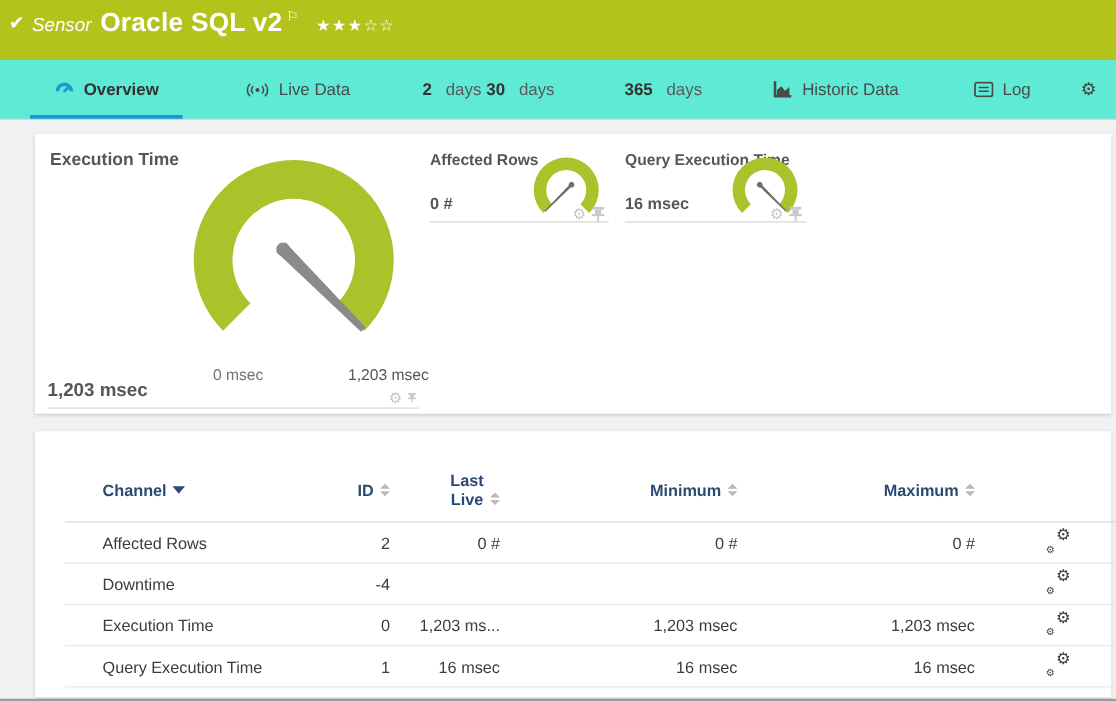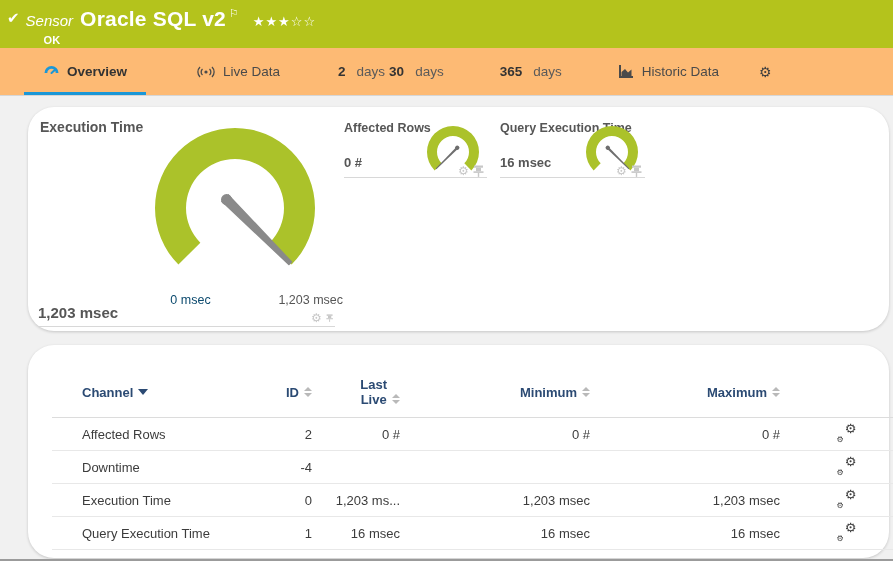--- a/index.html
+++ b/index.html
@@ -22,21 +22,21 @@
   .header-text .title-line { display:flex; align-items:baseline; }
   .kind-label { font-style:italic; font-size:15px; margin-right:7px; }
   .sensor-title { font-size:21px; font-weight:bold; letter-spacing:.2px; }
   .flag-icon { font-size:11px; margin:0 0 6px 3px; align-self:flex-start; }
   .stars { font-size:13px; margin-left:14px; letter-spacing:1px; }
   .status-ok { font-size:11px; font-weight:bold; margin:3px 0 0 18px; }
 
   
   .tabbar {
     height:48px; display:flex; align-items:stretch;
-    border-bottom:1px solid #d6d6d6; background:#fdba74;
+    border-bottom:1px solid #d6d6d6; background:#5eead4;
     font-size:13.5px; color:#4a4a4a;
   }
   .tab { display:flex; align-items:center; gap:7px; padding:0 2px; cursor:pointer;
          border-bottom:3px solid transparent; margin-top:3px; white-space:nowrap; }
   .tab.active { border-bottom-color:#1b97d7; color:#333; font-weight:bold; }
   .tab .num { font-weight:bold; color:#333; margin-right:4px; }
   .tab .days { color:#5a5a5a; font-weight:normal; }
   .tab-icon { display:inline-flex; }
   .t-overview { margin-left:24px; width:122px; justify-content:center; }
   .t-livedata { margin-left:48px; }
@@ -45,36 +45,35 @@
   .t-365days  { margin-left:52px; }
   .t-historic { margin-left:52px; }
   .t-log      { margin-left:56px; }
   .t-settings { margin-left:36px; }
   .gear-glyph { font-size:14px; color:#3f3f3f; }
 
   
   .panel {
     position:absolute; left:28px; width:861px; background:#fff;
     box-shadow:0 1px 3px rgba(0,0,0,.18);
-    border-radius:26px;
   }
   .panel.gauges { top:107px; height:224px; }
   .panel.channels { top:345px; height:213px; }
 
   .cell-title { font-size:13.5px; font-weight:bold; color:#565656; }
   .cell-value { font-weight:bold; color:#565656; }
   .divider { position:absolute; height:1px; background:#d8d8d8; }
   .gearpin { position:absolute; display:flex; gap:4px; align-items:center; color:#c7c7c7; }
   .gearpin .mini-gear { font-size:12px; }
 
   
   .pg-title { position:absolute; left:12px; top:12px; font-size:14px; }
   .pg-svg { position:absolute; left:122px; top:16px; }
   .pg-scale-min { position:absolute; left:120px; top:186px; width:85px; text-align:center;
-                  font-size:12.5px; color:#0c4a6e; }
+                  font-size:12.5px; color:#737373; }
   .pg-scale-max { position:absolute; left:215px; top:186px; width:100px; text-align:right;
                   font-size:12.5px; color:#565656; }
   .pg-value { position:absolute; left:10px; top:197px; font-size:15px; }
   .pg-divider { left:10px; top:219px; width:297px; }
   .pg-gearpin { right:556px; top:204px; }
 
   
   .mini-title { position:absolute; top:14px; font-size:12.5px; }
   .mini-value { position:absolute; top:48px; font-size:13px; }
   .mg1-title { left:316px; } .mg1-value { left:316px; }
@@ -116,21 +115,20 @@
 
 <header class="sensor-header">
   <span class="check-icon glyph">✔</span>
   <div class="header-text">
     <div class="title-line">
       <span class="kind-label">Sensor</span>
       <span class="sensor-title">Oracle SQL v2</span>
       <span class="flag-icon glyph">⚐</span>
       <span class="stars glyph">★★★☆☆</span>
     </div>
-    <div class="status-ok">OK</div>
   </div>
 </header>
 
 <nav class="tabbar">
   <div class="tab active t-overview">
     <span class="tab-icon">
       <svg width="17" height="16" viewBox="0 0 17 16">
           <path d="M8.5 2 A7 7 0 0 1 15.5 9 L12.7 9 A4.2 4.2 0 0 0 4.3 9 L1.5 9 A7 7 0 0 1 8.5 2 Z" fill="#1b97d7"></path>
           <path d="M8.5 9 L12.3 5.4" stroke="#1b97d7" stroke-width="2" stroke-linecap="round"></path>
         </svg>
@@ -164,20 +162,30 @@
     <span class="days">days</span>
   </div>
   <div class="tab t-historic">
     <span class="tab-icon">
       <svg width="17" height="15" viewBox="0 0 17 15">
           <path d="M2 1 V13 H15" stroke="#4a4a4a" stroke-width="2" fill="none"></path>
           <path d="M3.5 12 L3.5 8 L7 5 L10 8.5 L13.5 5.5 L13.5 12 Z" fill="#4a4a4a"></path>
         </svg>
     </span>
     <span>Historic Data</span>
+  </div>
+  <div class="tab t-log">
+    <span class="tab-icon">
+      <svg width="16" height="13" viewBox="0 0 16 13">
+          <rect x="1" y="1" width="14" height="11" rx="1.5" fill="none" stroke="#4a4a4a" stroke-width="1.4"></rect>
+          <line x1="4" y1="5" x2="12" y2="5" stroke="#4a4a4a" stroke-width="1.3"></line>
+          <line x1="4" y1="8" x2="12" y2="8" stroke="#4a4a4a" stroke-width="1.3"></line>
+        </svg>
+    </span>
+    <span>Log</span>
   </div>
   <div class="tab t-settings">
     <span class="gear-glyph glyph">⚙</span>
 
   </div>
 </nav>
 
 <section class="panel gauges">
 
   <div class="cell-title pg-title">Execution Time</div>

